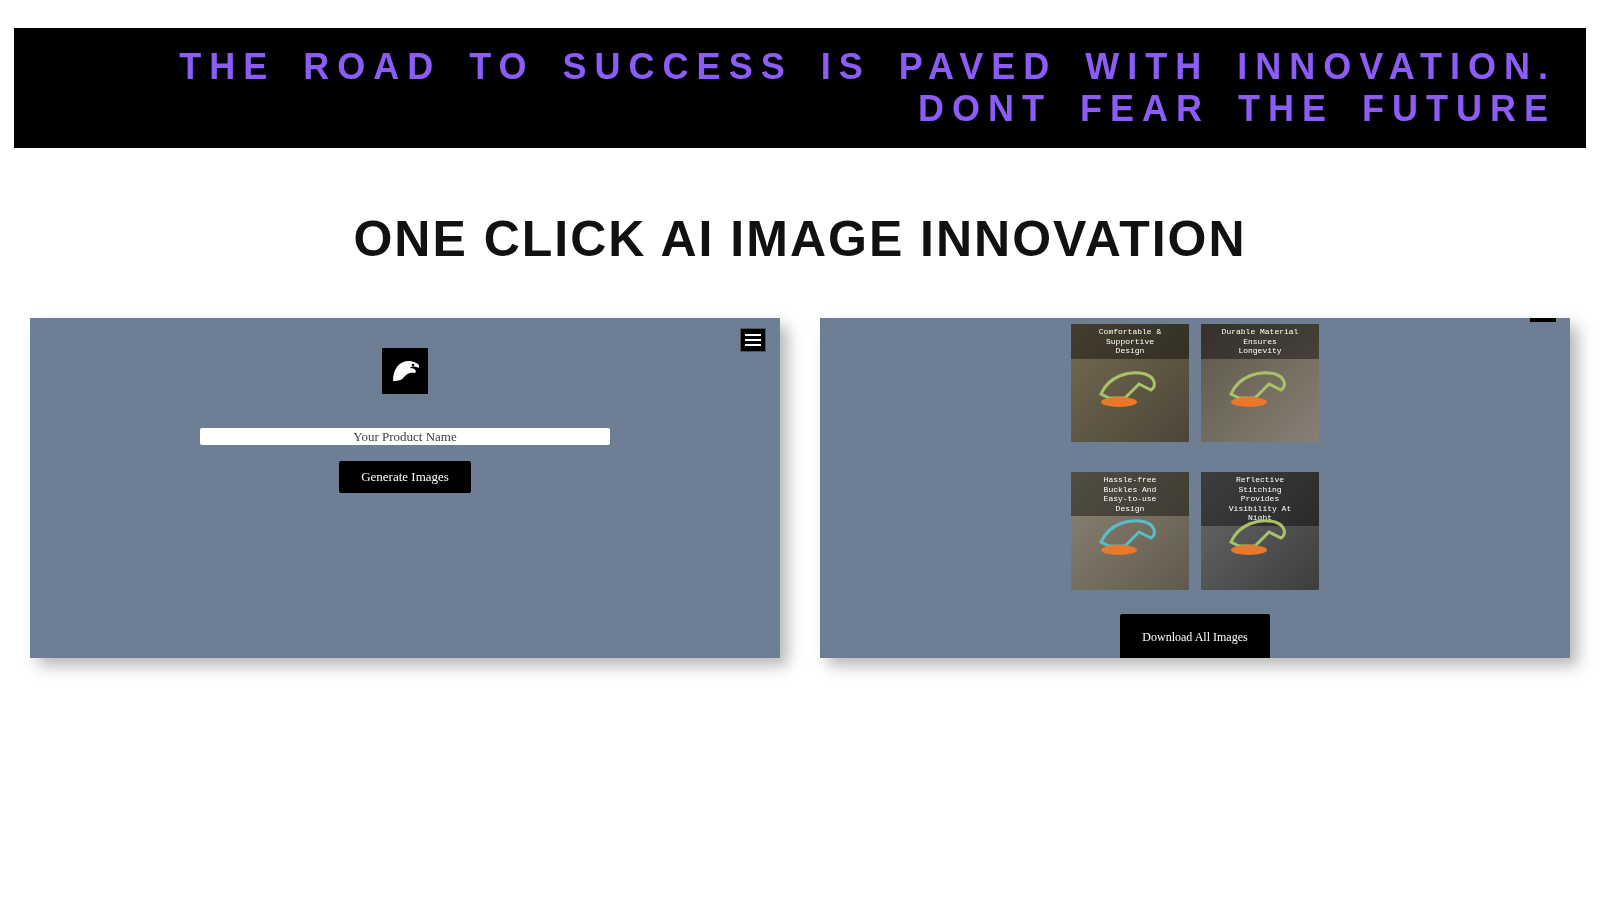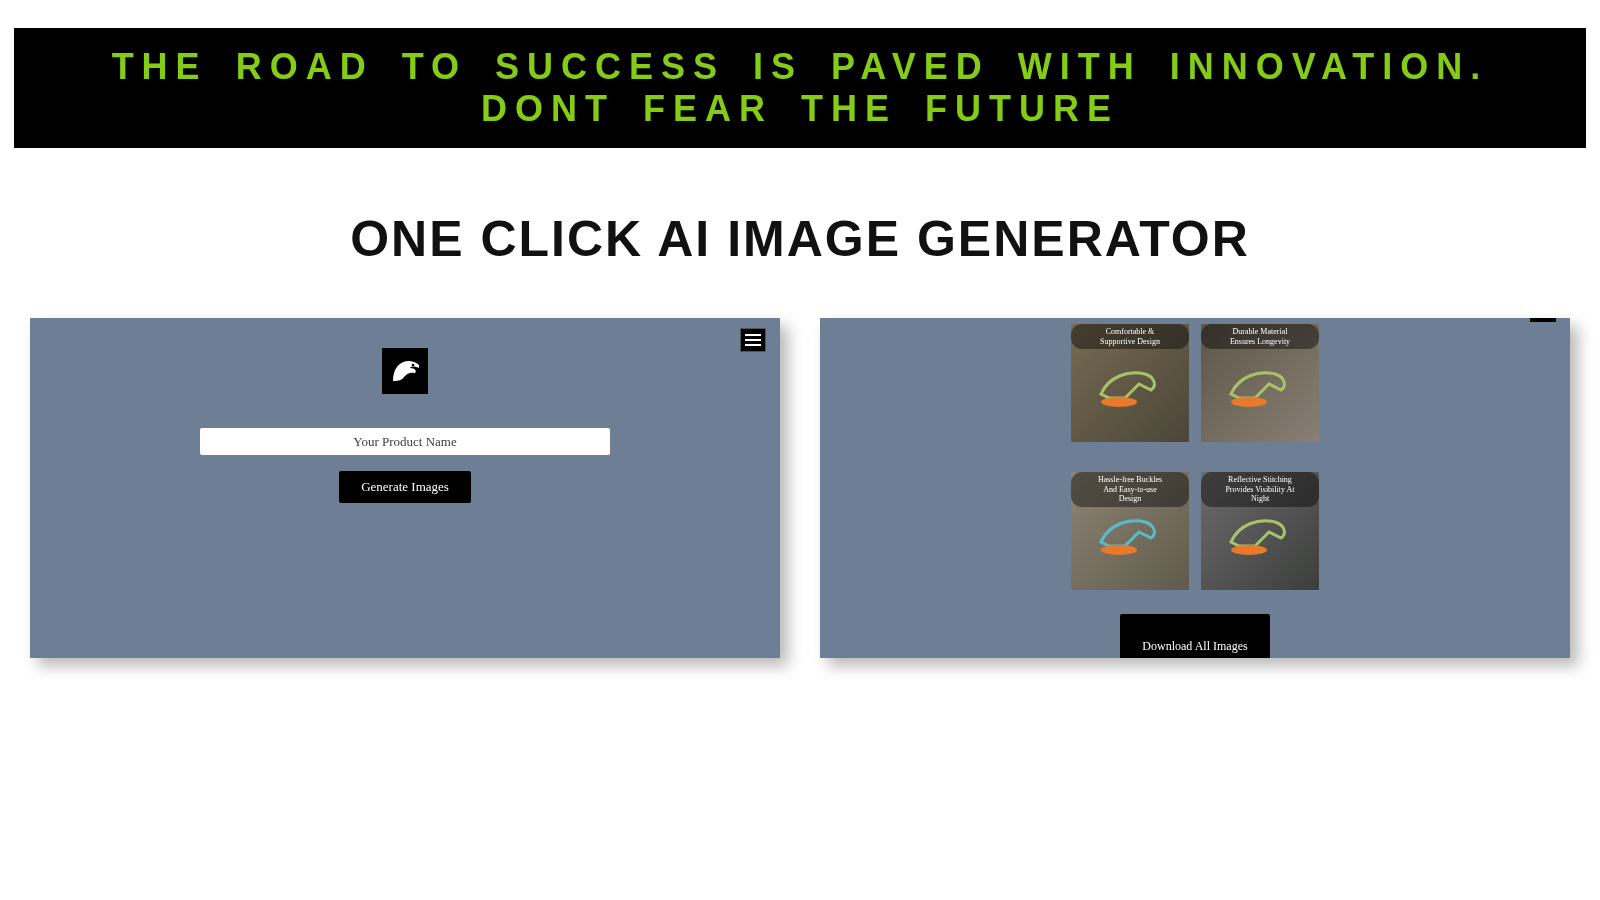--- a/index.html
+++ b/index.html
@@ -6,26 +6,26 @@
   body {
     width: 1600px;
     height: 900px;
     background: #ffffff;
     font-family: Georgia, 'Times New Roman', serif;
     overflow: hidden;
   }
   .banner {
     margin: 28px 14px 0 14px;
     background: #000000;
-    color: #84cc16;
+    color: #8b5cf6;
     padding: 18px 30px;
     font-size: 36px;
     font-weight: bold;
     letter-spacing: 8px;
-    text-align: center;
+    text-align: right;
     word-spacing: 10px;
     font-family: -apple-system, "Segoe UI", Arial, sans-serif;
   }
   .title {
     text-align: center;
     margin-top: 62px;
     font-size: 50px;
     font-weight: 700;
     letter-spacing: 2px;
     color: #111;
@@ -83,21 +83,21 @@
     width: 46px;
     height: 46px;
     background: #000;
     display: flex;
     align-items: center;
     justify-content: center;
     margin-bottom: 34px;
   }
   .input-field {
     width: 410px;
-    height: 27px;
+    height: 17px;
     background: #ffffff;
     border: none;
     text-align: center;
     font-family: Georgia, serif;
     font-size: 13px;
     color: #3a3a3a;
     margin-bottom: 16px;
     border-radius: 2px;
   }
   .input-field::placeholder { color: #404040; }
@@ -138,49 +138,48 @@
   .row2 .card:nth-child(2){ background: linear-gradient(135deg,#6a6a6a 0%,#3c3e3c 100%);}
   .card-overlay {
     position: absolute;
     top: 0; left: 0; right: 0;
     background: rgba(0,0,0,0.42);
     color: #fff;
     font-size: 8px;
     text-align: center;
     padding: 3px 20px;
     line-height: 1.2;
-    font-family: Liberation Serif, serif;
-    border-radius: 11px;
+    font-family: Liberation Mono, monospace;
   }
   .harness {
     position: absolute;
     top: 40px;
     left: 24px;
     width: 72px;
     height: 50px;
   }
   .harness svg { width: 100%; height: 100%; }
   .download-btn {
     background: #000;
     color: #fff;
     border: none;
-    padding: 25px 22px;
+    padding: 16px 22px;
     font-family: Georgia, serif;
     font-size: 12px;
     border-radius: 2px;
     cursor: pointer;
     margin-top: -6px;
   }
 </style>
 </head>
 <body>
 
 <div class="banner">THE ROAD TO SUCCESS IS PAVED WITH INNOVATION. DONT FEAR THE FUTURE</div>
 
-<h1 class="title">ONE CLICK AI IMAGE GENERATOR</h1>
+<h1 class="title">ONE CLICK AI IMAGE INNOVATION</h1>
 
 <div class="panels">
 
   <div class="panel">
     <div class="hamburger">
       <span></span>
         <span></span>
         <span></span>
     </div>
     <div class="left-inner">

